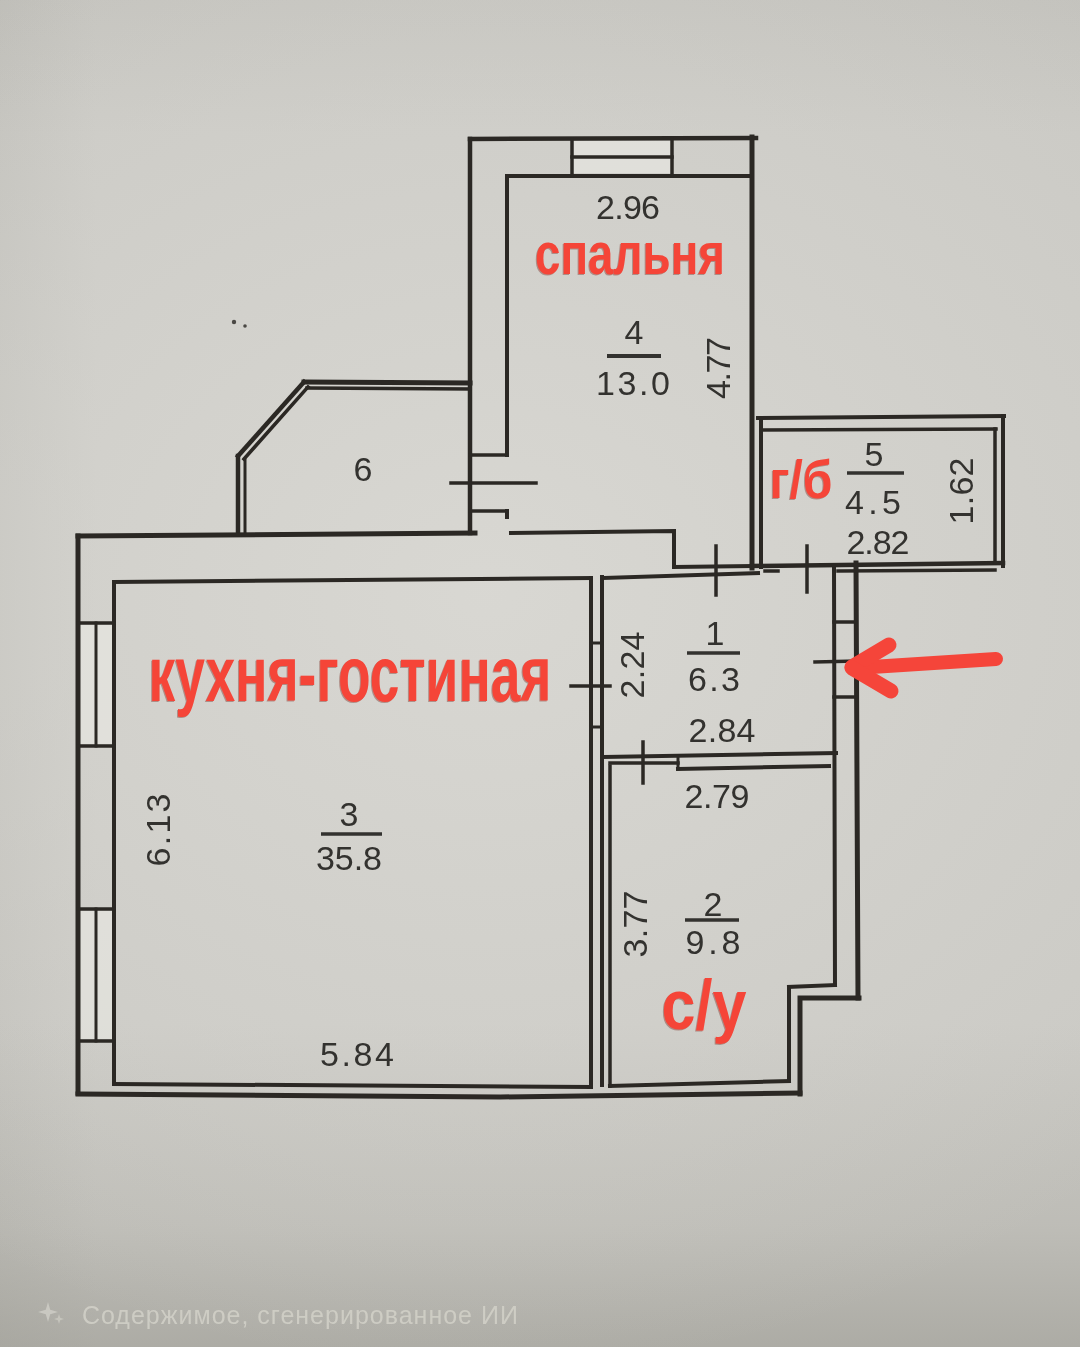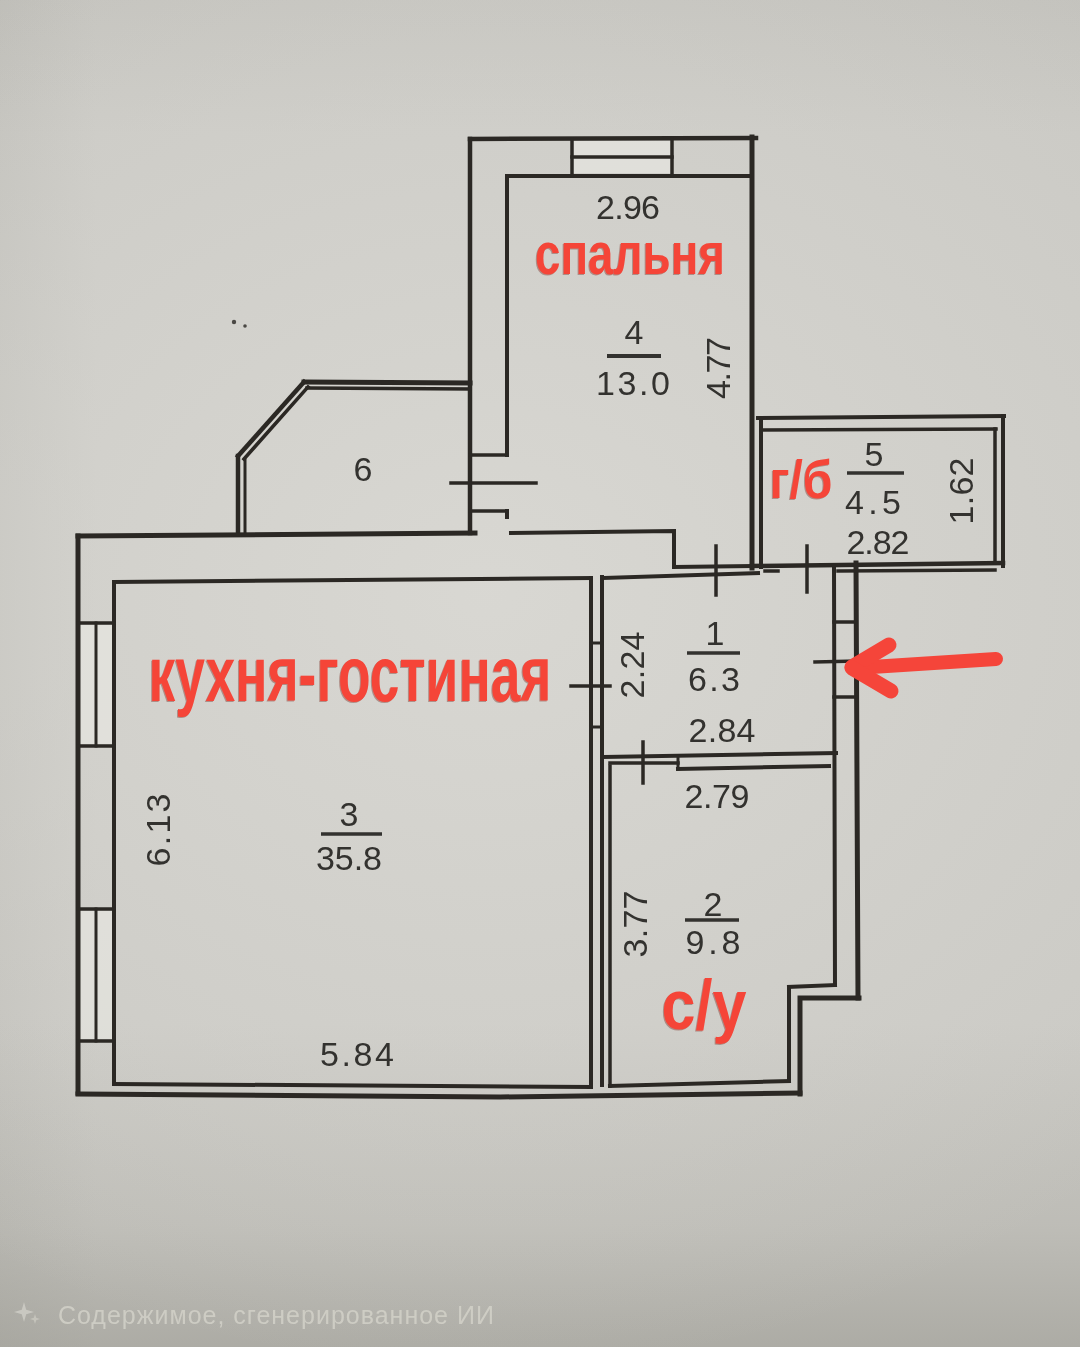--- a/index.html
+++ b/index.html
@@ -10,21 +10,21 @@
 background:
  radial-gradient(ellipse 950px 780px at 45% 44%, rgba(226,225,220,0.6) 0%, rgba(226,225,220,0.25) 58%, rgba(226,225,220,0) 100%),
  linear-gradient(to bottom, rgba(158,157,150,0.14) 0%, rgba(158,157,150,0) 10%),
  linear-gradient(to top, rgba(132,131,122,0.42) 0%, rgba(140,139,130,0.2) 9%, rgba(160,159,152,0) 24%),
  linear-gradient(to right, rgba(150,149,142,0.14) 0%, rgba(150,149,142,0) 9%);
 }
 #plan{position:absolute;left:0;top:0;filter:blur(0.6px);}
 .dim{font-family:"Liberation Sans", sans-serif;font-size:34px;fill:#33322f;}
 .red{font-family:"Liberation Sans", sans-serif;font-weight:bold;fill:#f54538;
 filter:drop-shadow(-1px 1.5px 0.6px rgba(120,40,30,0.4));}
-#wm{position:absolute;left:12px;top:1300px;width:620px;height:40px;
+#wm{position:absolute;left:36px;top:1300px;width:620px;height:40px;
 color:rgba(208,207,199,0.9);font-size:25px;letter-spacing:1px;}
 </style>
 </head>
 <body>
 <div id="vignette"></div>
 <svg id="plan" width="1080" height="1347" viewBox="0 0 1080 1347">
 <g fill="rgba(240,239,234,0.5)" stroke="none">
 <rect x="573" y="141" width="98" height="32"></rect>
 <rect x="80" y="625" width="32" height="119"></rect>
 <rect x="80" y="911" width="32" height="128"></rect>

